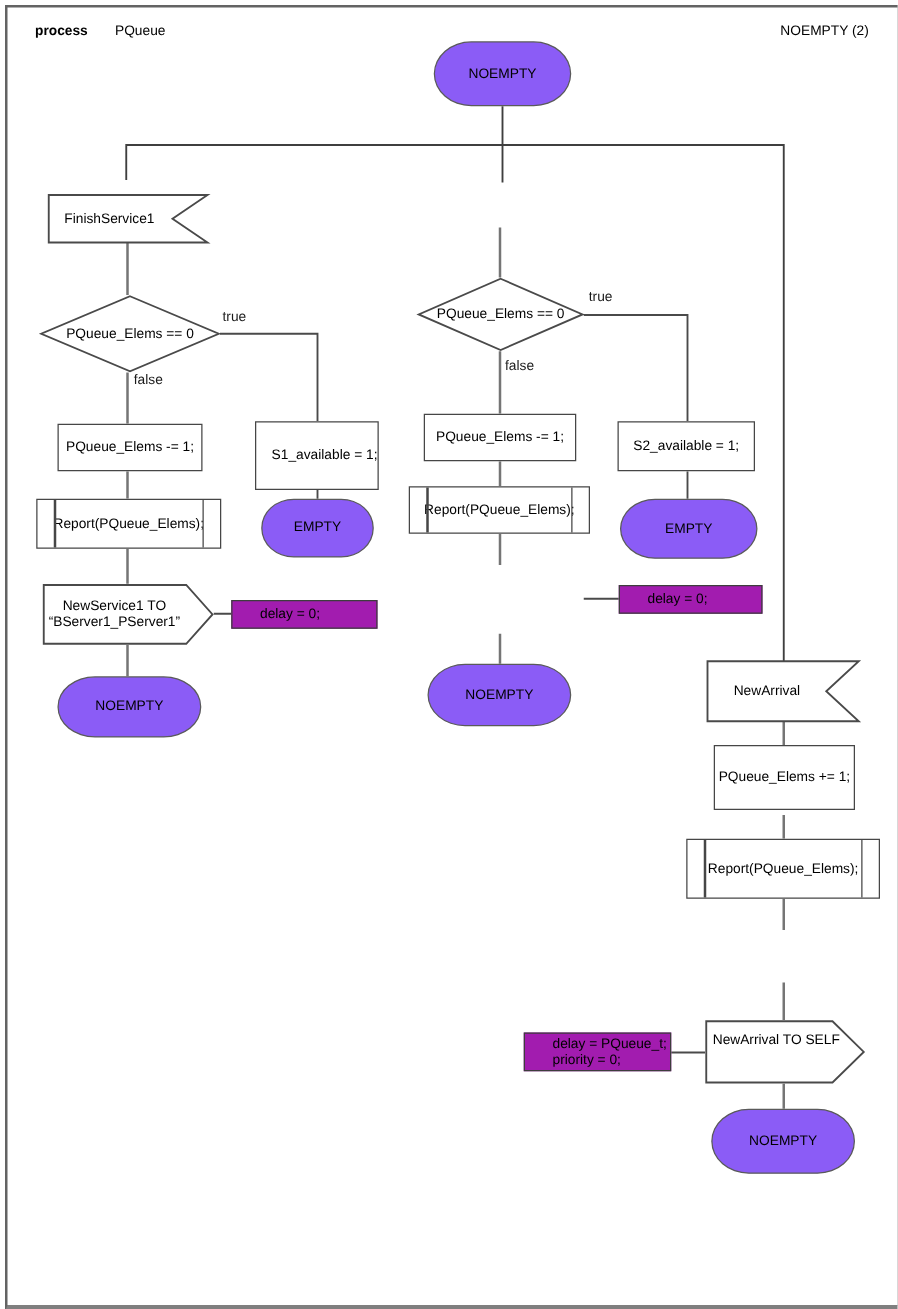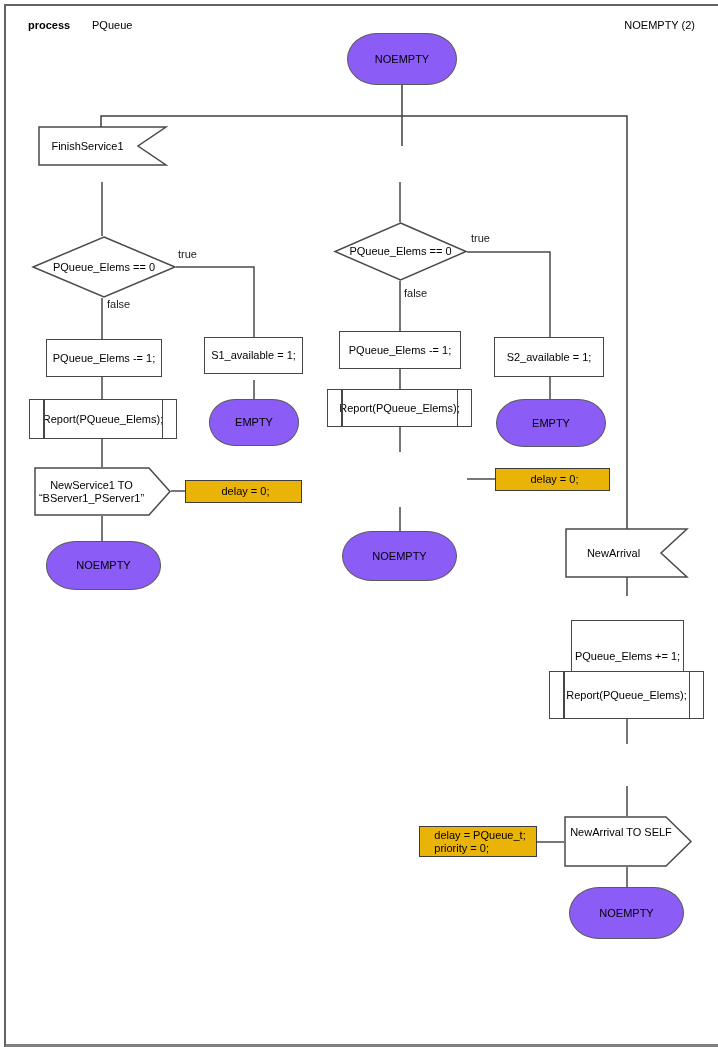--- a/index.html
+++ b/index.html
@@ -14,22 +14,22 @@
   .wires { position:absolute; left:0; top:0; pointer-events:none; }
   .wire-label { position:absolute; font-size:11px; color:#1a1a1a; white-space:nowrap; }
 
   .node {
     position:absolute; display:flex; align-items:center; justify-content:center;
     text-align:center; font-size:11px; line-height:13px; box-sizing:border-box;
     white-space:nowrap;
   }
   .rect  { background:#fff; border:1.5px solid #464646; }
   .state { background:#8b5cf6; border:1.5px solid #5a5a5a; }
-  .attr  { background:#eab308; border:1.5px solid #3d3d3d; justify-content:center;
-           text-align:left; padding-left:4px; }
+  .attr  { background:#a21caf; border:1.5px solid #3d3d3d; justify-content:flex-start;
+           text-align:left; padding-left:22px; }
   .poly svg { position:absolute; left:0; top:0; overflow:visible; }
   .poly polygon { fill:#fff; stroke:#4a4a4a; stroke-width:1.5px; }
   .poly .lbl { position:relative; z-index:1; }
   .predef .vline { position:absolute; top:0; bottom:0; width:1.5px; background:#464646; }
   .predef .vline.l { left:13px; } .predef .vline.r { right:13px; }
 </style>
 </head>
 <body>
 
 <div class="page">
@@ -55,21 +55,21 @@
 
   <span class="wire-label" style="left:172px; top:242px;">true</span>
   <span class="wire-label" style="left:101px; top:292px;">false</span>
   <span class="wire-label" style="left:465px; top:226px;">true</span>
   <span class="wire-label" style="left:398px; top:281px;">false</span>
 
   <div class="node state" style="left:341px; top:27px; width:110px; height:52px; border-radius:30px / 26px;">
     <span>NOEMPTY</span>
   </div>
 
-  <div class="node poly" style="left:33px; top:121px; width:127px; height:38px;">
+  <div class="node poly" style="left:33px; top:150px; width:127px; height:38px;">
     <svg width="127" height="38" viewBox="0 0 127 38">
         <polygon points="0,0 127,0 99,19 127,38 0,38"></polygon>
       </svg>
     <span class="lbl" style="padding-right:30px;">FinishService1</span>
   </div>
 
   <div class="node poly" style="left:26px; top:230px; width:144px; height:62px;">
     <svg width="144" height="62" viewBox="0 0 144 62">
         <polygon points="72,1 143,31 72,61 1,31"></polygon>
       </svg>
@@ -97,21 +97,21 @@
   </div>
 
   <div class="node attr" style="left:179px; top:474px; width:117px; height:23px;">
     <span>delay = 0;</span>
   </div>
 
   <div class="node state" style="left:40px; top:535px; width:115px; height:49px; border-radius:30px / 24px;">
     <span>NOEMPTY</span>
   </div>
 
-  <div class="node rect" style="left:198px; top:331px; width:99px; height:37px;">
+  <div class="node rect" style="left:198px; top:331px; width:99px; height:55px;justify-content:flex-end;">
     <span>S1_available = 1;</span>
   </div>
 
   <div class="node state" style="left:203px; top:393px; width:90px; height:47px; border-radius:26px / 23px;">
     <span>EMPTY</span>
   </div>
 
 
   <div class="node poly" style="left:328px; top:216px; width:133px; height:59px;">
     <svg width="133" height="59" viewBox="0 0 133 59">
@@ -147,21 +147,21 @@
     <span>EMPTY</span>
   </div>
 
   <div class="node poly" style="left:560px; top:523px; width:121px; height:48px;">
     <svg width="121" height="48" viewBox="0 0 121 48">
         <polygon points="0,0 121,0 95,24 121,48 0,48"></polygon>
       </svg>
     <span class="lbl" style="padding-right:26px;">NewArrival</span>
   </div>
 
-  <div class="node rect" style="left:565px; top:614px; width:113px; height:72px;">
+  <div class="node rect" style="left:565px; top:590px; width:113px; height:52px;">
     <span>PQueue_Elems += 1;</span>
   </div>
 
   <div class="node rect predef" style="left:543px; top:665px; width:155px; height:48px;">
     <span class="vline l"></span>
     <span class="vline r"></span>
     <span>Report(PQueue_Elems);</span>
   </div>
 
 

